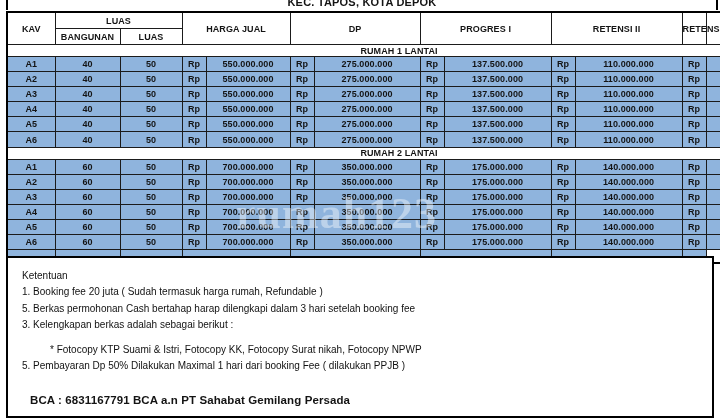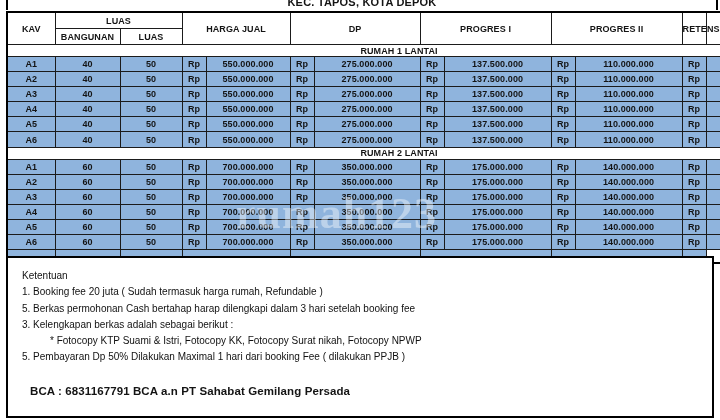--- a/index.html
+++ b/index.html
@@ -82,21 +82,21 @@
     position:absolute;left:6px;top:256px;width:708px;height:162px;
     box-sizing:border-box;
     border:2px solid #000;background:#fff;
     padding:10px 18px 0 14px;
   }
   .notes .line{
     font-size:10px;font-weight:400;color:#111;
     line-height:16.3px;white-space:nowrap;
     letter-spacing:0px;
   }
-  .notes .line.indent{padding-left:28px;}
+  .notes .line.indent{padding-left:28px;margin-top:9px;}
   .notes .bca{
     margin-top:19px;padding-left:8px;
     font-size:11.5px;font-weight:700;letter-spacing:.1px;white-space:nowrap;
   }
 </style>
 </head>
 <body>
 
 <div class="page">
 
@@ -123,21 +123,21 @@
         <col class="c-rp5">
           <col class="c-ret">
       </colgroup>
       <thead>
         <tr>
           <th class="hd tall" rowspan="2">KAV</th>
           <th class="hd" colspan="2">LUAS</th>
           <th class="hd tall" colspan="2" rowspan="2">HARGA JUAL</th>
           <th class="hd tall" colspan="2" rowspan="2">DP</th>
           <th class="hd tall" colspan="2" rowspan="2">PROGRES I</th>
-          <th class="hd tall" colspan="2" rowspan="2">PROGRES II</th>
+          <th class="hd tall" colspan="2" rowspan="2">RETENSI II</th>
           <th class="hd tall" rowspan="2">RETENSI</th>
         </tr>
         <tr>
           <th class="hd">BANGUNAN</th>
           <th class="hd">LUAS</th>
         </tr>
       </thead>
       <tbody id="tbody">
           <tr>
             <td class="sect" colspan="13">RUMAH 1 LANTAI</td>

